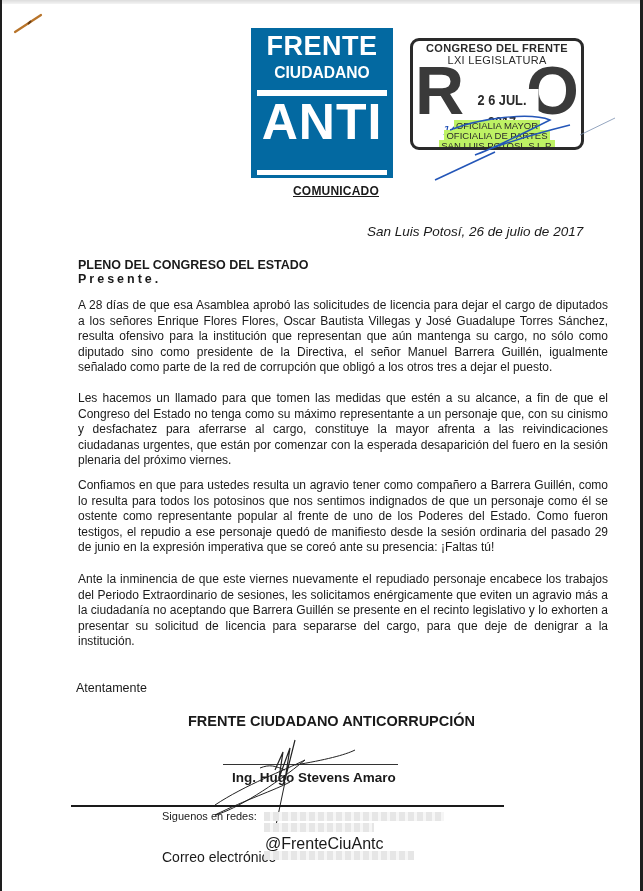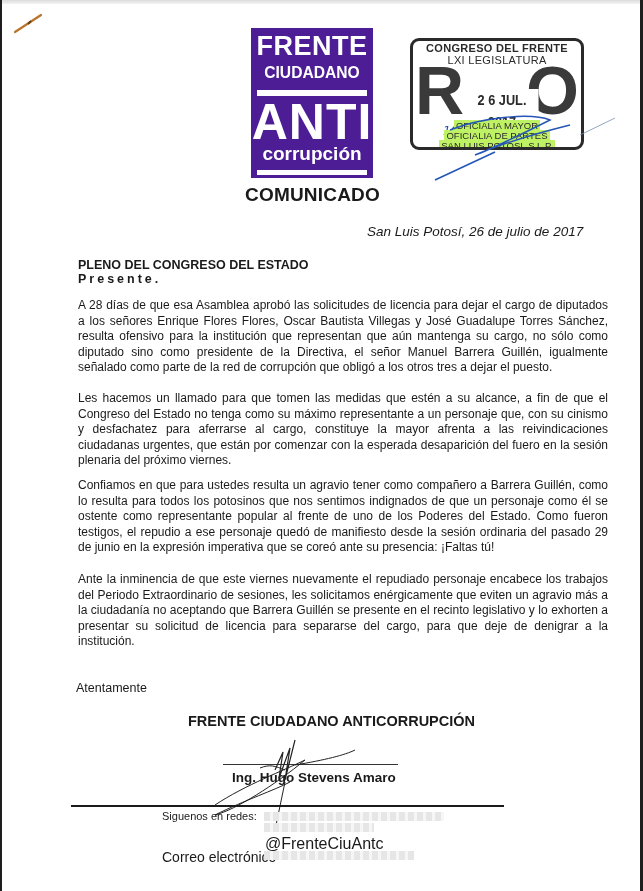--- a/index.html
+++ b/index.html
@@ -10,33 +10,33 @@
     color: #1a1a1a;
   }
   .frame-top { position: absolute; left: 0; top: 0; width: 643px; height: 4px; background: linear-gradient(#dcdcdc, #f4f4f4); }
   .frame-left { position: absolute; left: 0; top: 0; width: 2px; height: 891px; background: #1e1e1e; }
   .frame-right { position: absolute; right: 0; top: 0; width: 3px; height: 891px; background: #1e1e1e; }
 
   .pencil { position: absolute; left: 12px; top: 12px; width: 32px; height: 24px; }
 
   
   .logo {
-    position: absolute; left: 251px; top: 28px; width: 122px; height: 150px;
-    background: #4c1d95; color: #fff; text-align: center;
+    position: absolute; left: 251px; top: 28px; width: 142px; height: 150px;
+    background: #0369a1; color: #fff; text-align: center;
     font-family: "Liberation Sans", sans-serif; font-weight: bold;
   }
   .logo .l1 { position: absolute; left: 0; right: 0; top: 4px; font-size: 27px; letter-spacing: 0.5px; line-height: 28px; }
   .logo .l2 { position: absolute; left: 0; right: 0; top: 36px; font-size: 17px; line-height: 18px; transform: scaleX(0.92); }
   .logo .bar1 { position: absolute; left: 6px; right: 6px; top: 62px; height: 6px; background: #fff; }
   .logo .l3 { position: absolute; left: 0; right: 0; top: 70px; font-size: 50px; line-height: 48px; letter-spacing: 1px; }
   .logo .l4 { position: absolute; left: 0; right: 0; top: 116px; font-size: 19px; line-height: 20px; }
   .logo .bar2 { position: absolute; left: 6px; right: 6px; top: 142px; height: 5px; background: #fff; }
   .comunicado {
-    position: absolute; left: 245px; top: 184px; width: 134px; text-align: left;
-    font-weight: bold; font-size: 19px; color: #1a1a1a; letter-spacing: 0.2px;
+    position: absolute; left: 245px; top: 184px; width: 134px; text-align: right;
+    font-weight: bold; font-size: 12px; color: #1a1a1a; letter-spacing: 0.2px; text-decoration: underline;
   }
 
   
   .stamp {
     position: absolute; left: 410px; top: 38px; width: 174px; height: 112px;
     border: 3px solid #2a2a2a; border-radius: 9px; box-sizing: border-box;
     color: #2a2a2a; overflow: hidden;
   }
   .stamp .bigR { position: absolute; left: 2px; top: 14px; font-size: 68px; font-weight: bold; color: #3a3a3a; line-height: 70px; }
   .stamp .bigO { position: absolute; right: 2px; top: 14px; font-size: 68px; font-weight: bold; color: #3a3a3a; line-height: 70px; }
@@ -84,21 +84,20 @@
 <svg class="pencil" viewBox="0 0 32 24">
   <line x1="3" y1="20" x2="29" y2="3" stroke="#b8742a" stroke-width="2.2" stroke-linecap="round"></line>
   <line x1="16" y1="12" x2="19" y2="9" stroke="#6b3d12" stroke-width="2"></line>
 </svg>
 
 <div class="logo">
   <div class="l1">FRENTE</div>
   <div class="l2">CIUDADANO</div>
   <div class="bar1"></div>
   <div class="l3">ANTI</div>
-  <div class="l4">corrupción</div>
   <div class="bar2"></div>
 </div>
 <div class="comunicado">COMUNICADO</div>
 
 <div class="stamp">
   <div class="bigR">R</div>
   <div class="bigO">O</div>
   <div class="s1">CONGRESO DEL FRENTE</div>
   <div class="s2">LXI LEGISLATURA</div>
   <div class="date">2 6  JUL. 2017</div>

